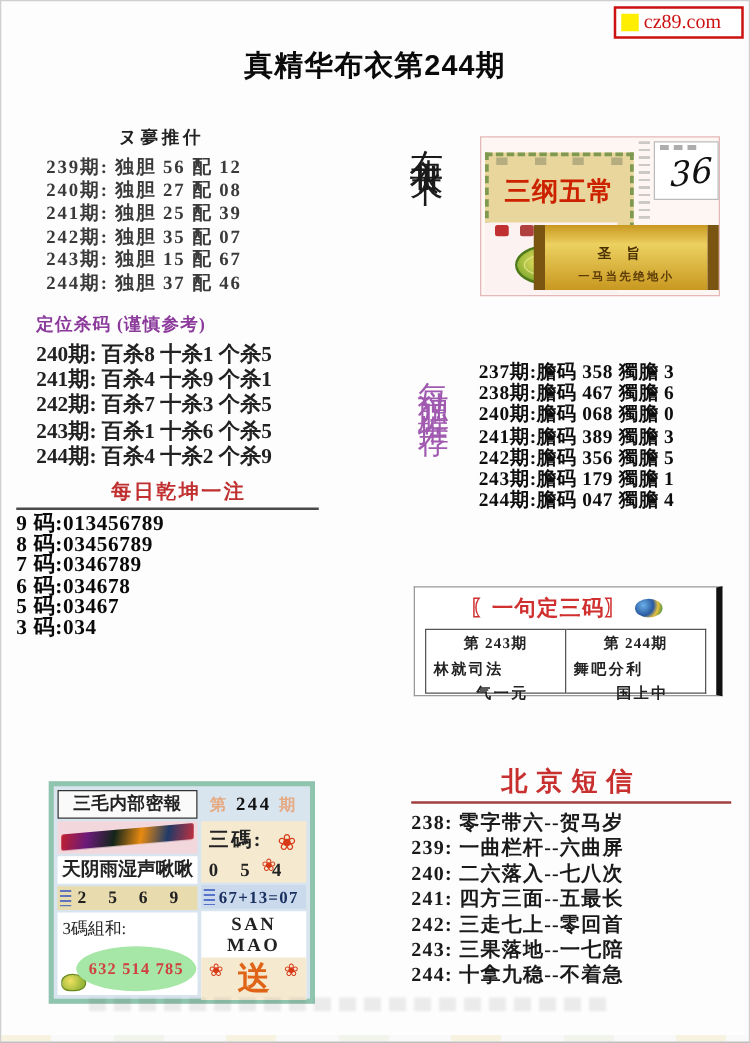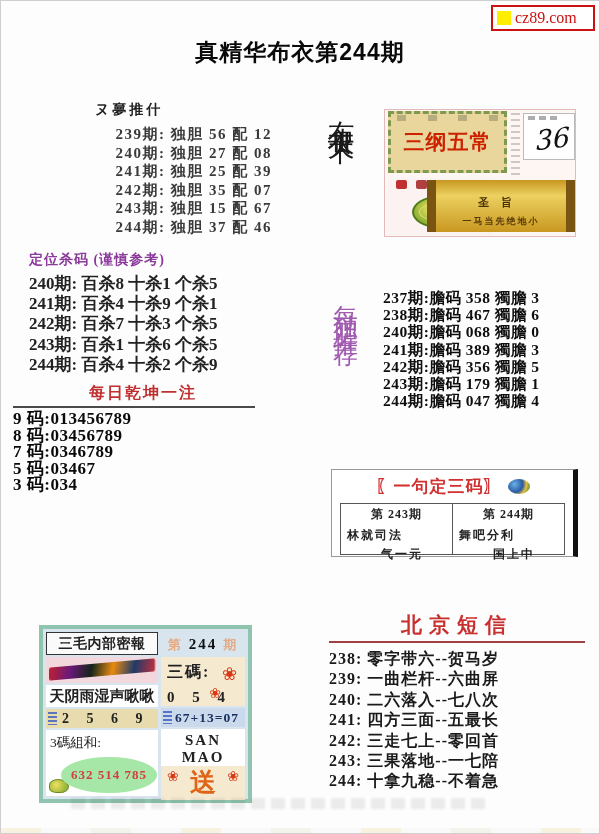--- a/index.html
+++ b/index.html
@@ -18,38 +18,38 @@
   .logo-text { color:#cc1111; font-size:16px; font-family:"Liberation Serif",serif; }
   
   .page-title {
     position:absolute; top:36px; left:0; width:100%; text-align:center;
     font-family:"Liberation Sans","DejaVu Sans",sans-serif; font-weight:bold; font-size:23px; color:#0a0a0a;
     letter-spacing:1px;
   }
   
   .dudan { position:absolute; left:36px; top:100px; width:235px; }
   .dudan-header { margin-left:58px; font-weight:bold; font-size:14px; color:#222; letter-spacing:3px; margin-bottom:6px; filter:blur(.3px); }
-  .dudan .row { font-size:15px; font-weight:bold; color:#3a3a3a; line-height:18.6px; letter-spacing:1.5px;text-align:right; }
+  .dudan .row { font-size:15px; font-weight:bold; color:#3a3a3a; line-height:18.6px; letter-spacing:1.5px; }
 
   .dingwei { position:absolute; left:28px; top:250px; width:250px; }
   .dingwei-header { color:#8b3a9b; font-weight:bold; font-size:14px; letter-spacing:1px; margin-bottom:5px; }
   .dingwei .row { font-size:17px; font-weight:bold; color:#222; line-height:20.2px; }
 
   .qiankun { position:absolute; left:12px; top:382px; width:242px; }
   .qiankun-header { color:#c03030; font-weight:bold; font-size:16px; text-align:center; width:200px; margin-left:30px; letter-spacing:2px; }
   .qiankun-line { border-top:2px solid #4a4a4a; margin:2px 0 3px 0; }
   .qiankun .row { font-size:17px; font-weight:bold; color:#0a0a0a; line-height:16.6px; letter-spacing:.5px; }
 
   
   .buyi-vert {
     position:absolute; left:322px; top:98px; writing-mode:vertical-rl; text-orientation:upright;
     font-size:27px; color:#1a1a1a; letter-spacing:7px; font-family:"Liberation Serif",serif;
   }
   .pic-block { position:absolute; left:383px; top:108px; width:192px; height:128px; border:1px solid #e4b8b8; background:#fdf6f2; }
-  .sangang-box { position:absolute; left:3px; top:1px; width:119px; height:62px; background:#e9d69c; border:3px dashed #7f9a50; }
+  .sangang-box { position:absolute; left:3px; top:12px; width:119px; height:62px; background:#e9d69c; border:3px dashed #7f9a50; }
   .sangang-ticks { position:absolute; top:1px; left:6px; right:6px; height:7px; display:flex; justify-content:space-between; }
   .sangang-ticks i { width:9px; height:6px; background:#8a8a6a; opacity:.55; }
   .sangang-text { margin-top:14px; text-align:center; color:#cc2200; font-weight:bold; font-size:21px; letter-spacing:1px; }
   .vstrip { position:absolute; left:126px; top:3px; width:9px; height:62px;
     background:repeating-linear-gradient(#9a9a9a 0 2px, transparent 2px 6px); opacity:.5; }
   .num-box { position:absolute; left:138px; top:3px; width:52px; height:47px; background:#fff; border:1px solid #bbb; }
   .num-ticks { position:absolute; top:2px; left:4px; right:4px; height:5px; display:flex; gap:4px; }
   .num-ticks i { width:7px; height:4px; background:#777; opacity:.6; }
   .num-val { margin:9px 0 0 12px; font-size:27px; font-style:italic; font-family:"DejaVu Serif",serif; transform:rotate(-7deg) skewX(-6deg); color:#111; }
   .seal-box { position:absolute; left:3px; top:68px; width:106px; height:57px; background:#fdf2f2; }
@@ -155,20 +155,21 @@
     <div class="row">243期: 百杀1 十杀6 个杀5</div>
     <div class="row">244期: 百杀4 十杀2 个杀9</div>
   </div>
 
   <div class="qiankun">
     <div class="qiankun-header">每日乾坤一注</div>
     <div class="qiankun-line"></div>
     <div class="row">9 码:013456789</div>
     <div class="row">8 码:03456789</div>
     <div class="row">7 码:0346789</div>
+    <div class="row">6 码:034678</div>
     <div class="row">5 码:03467</div>
     <div class="row">3 码:034</div>
   </div>
 
   <div class="buyi-vert">布衣天下Ⅲ</div>
 
   <div class="pic-block">
     <div class="sangang-box">
       <div class="sangang-ticks">
           <i></i>

